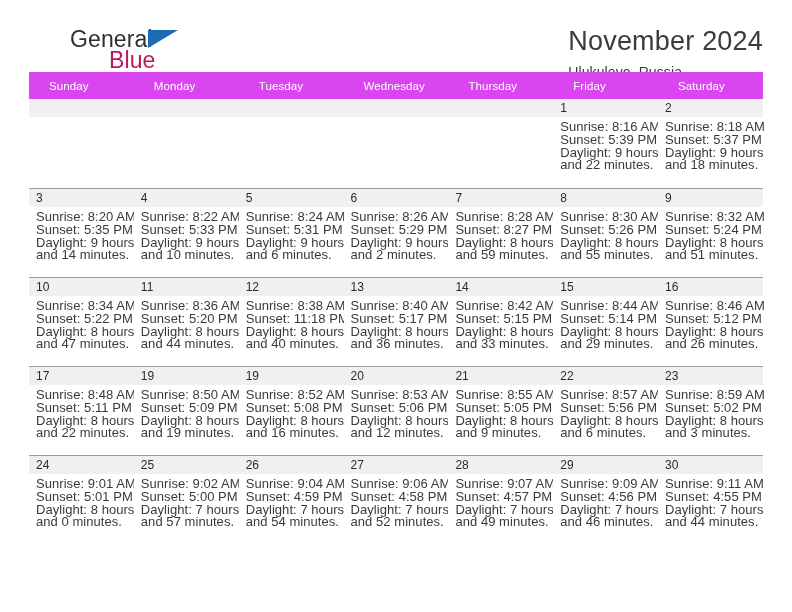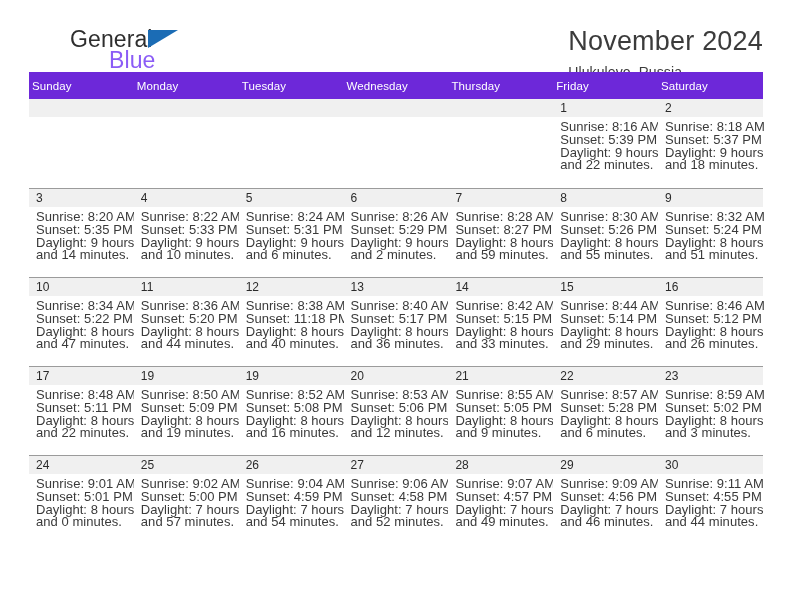--- a/index.html
+++ b/index.html
@@ -50,21 +50,21 @@
     width: 0;
     height: 0;
     border-left: 30px solid #1b6cb5;
     border-bottom: 18px solid transparent;
   }
   .logo-row2 {
     position: absolute;
     left: 39px;
     top: 21px;
     font-size: 23px;
-    color: #8b5cf6;
+    color: #be185d;
     letter-spacing: 0.1px;
   }
   .title-block {
     position: absolute;
     right: 0;
     top: 26px;
   }
   .cal-title {
     font-size: 27px;
     color: #3b3b3b;
@@ -81,26 +81,26 @@
 
   
   .calendar {
     position: relative;
     width: 734px;
     margin: 0 auto;
     border-collapse: collapse;
     table-layout: fixed;
   }
   .calendar th {
-    background: #6d28d9;
+    background: #d946ef;
     color: #ffffff;
     font-size: 11.5px;
     font-weight: normal;
     text-align: left;
-    padding: 5px 0 5px 3px;
+    padding: 5px 0 5px 20px;
     height: 17px;
     letter-spacing: 0.1px;
     border: none;
   }
   .calendar td {
     vertical-align: top;
     padding: 0;
     border: none;
     width: 104.85px;
     height: 89px;
@@ -431,21 +431,21 @@
                 <div>Daylight: 8 hours</div>
                 <div>and 9 minutes.</div>
               </div>
             </div>
           </td>
           <td>
             <div class="daycell">
               <div class="daynum-band">22</div>
               <div class="details">
                 <div>Sunrise: 8:57 AM</div>
-                <div>Sunset: 5:28 PM</div>
+                <div>Sunset: 5:56 PM</div>
                 <div>Daylight: 8 hours</div>
                 <div>and 6 minutes.</div>
               </div>
             </div>
           </td>
           <td>
             <div class="daycell">
               <div class="daynum-band">23</div>
               <div class="details">
                 <div>Sunrise: 8:59 AM</div>

